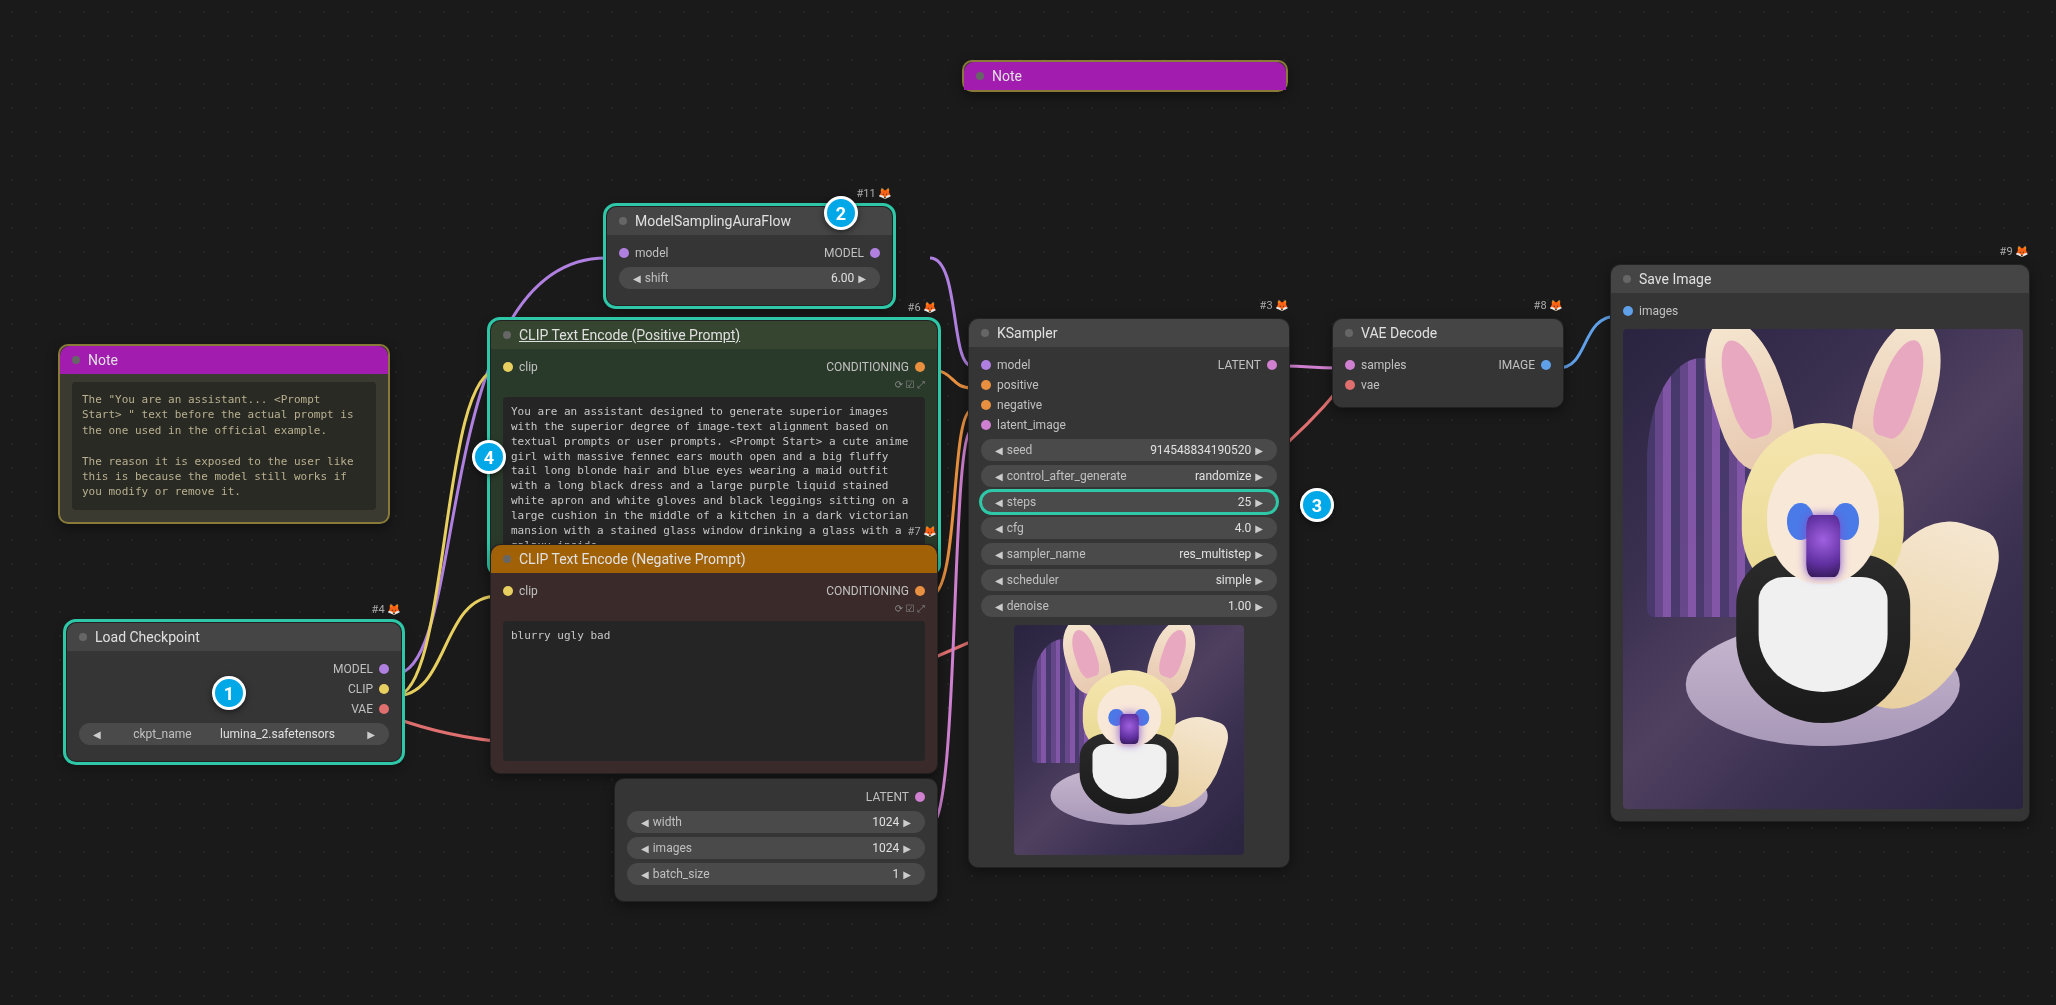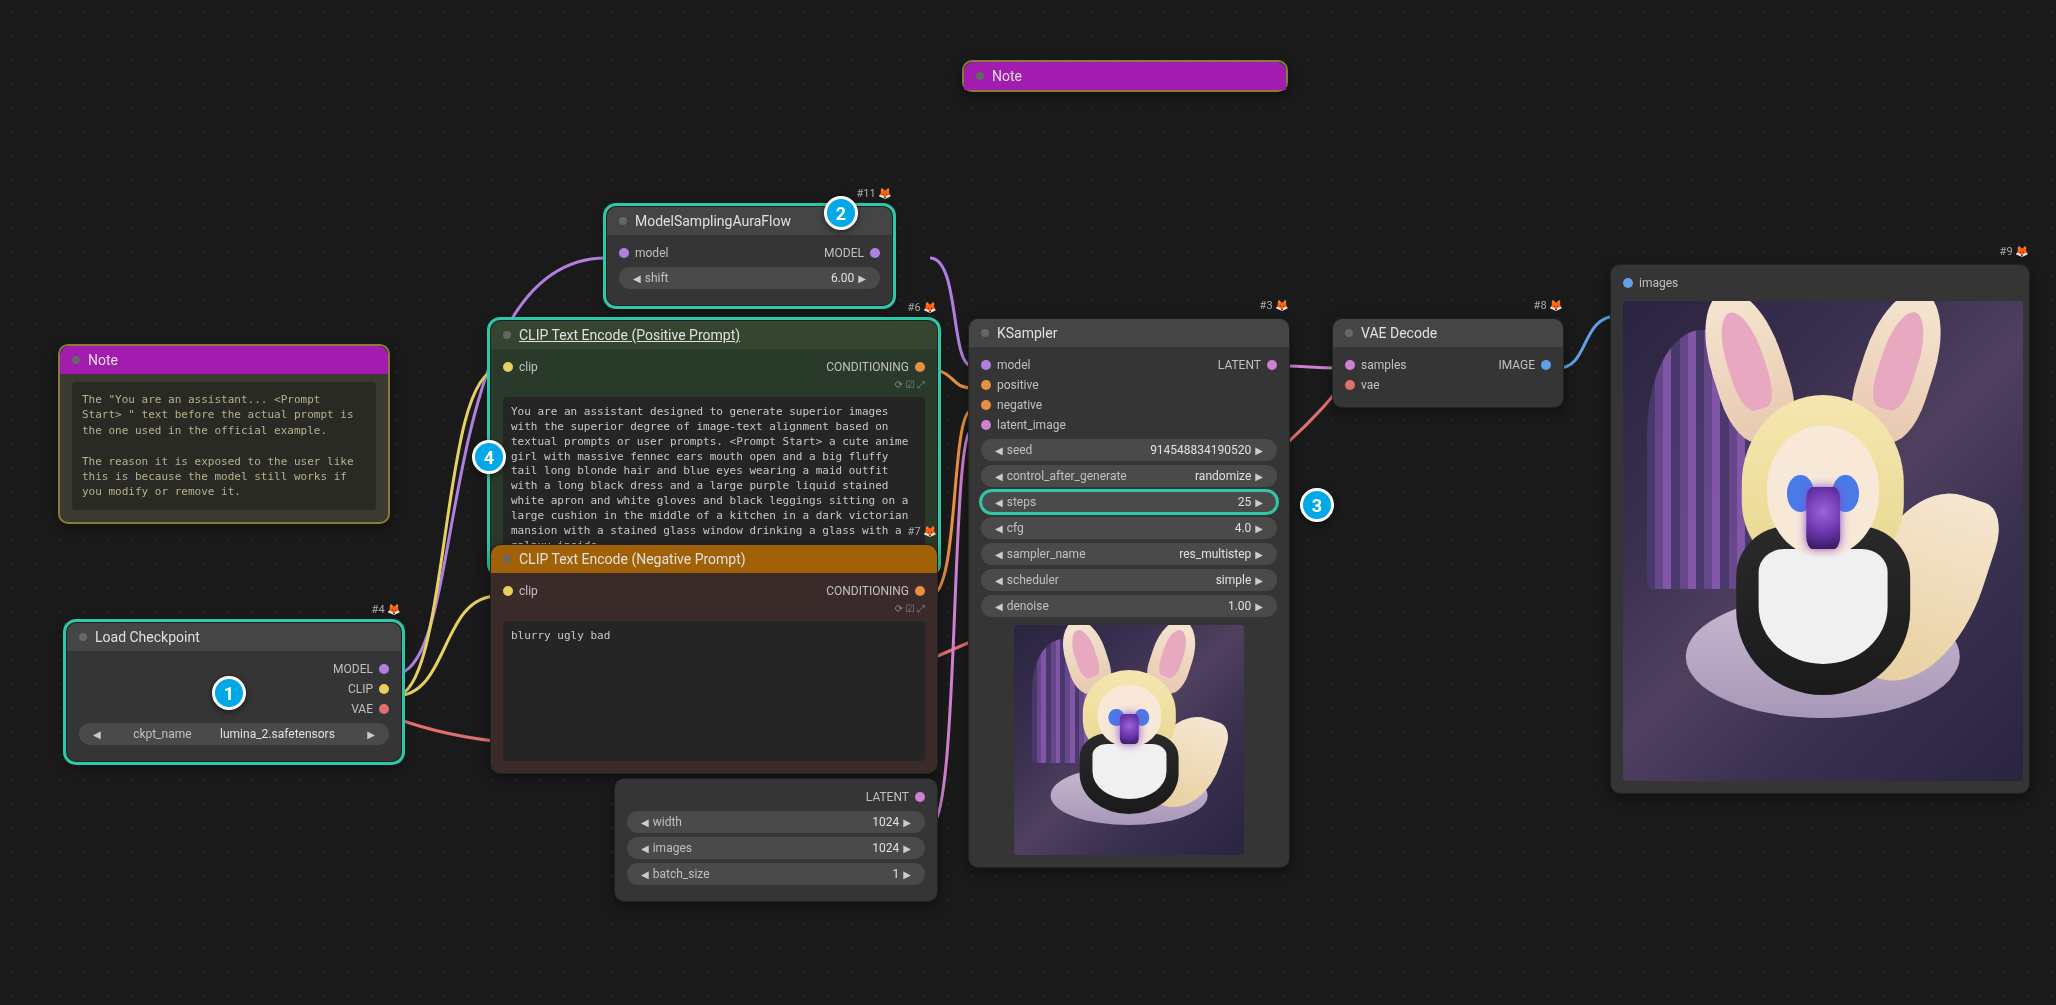--- a/index.html
+++ b/index.html
@@ -463,20 +463,24 @@
         <span class="port">
           <span class="p p-vae"></span>
           <span class="lab">vae</span>
         </span>
       </div>
   </div>
 </div>
 
 <div class="node" style="left:1610px;top:264px;width:420px;">
   <div class="tag">#9 🦊</div>
+  <div class="node-head">
+    <span class="dot"></span>
+    <span>Save Image</span>
+  </div>
   <div class="node-body">
     <div class="port-row">
         <span class="port">
           <span class="p p-image"></span>
           <span class="lab">images</span>
         </span>
       </div>
     <div class="preview large">
       <div class="windows" style="inset:6% 60% 40% 6%;"></div>
       <div class="char">

